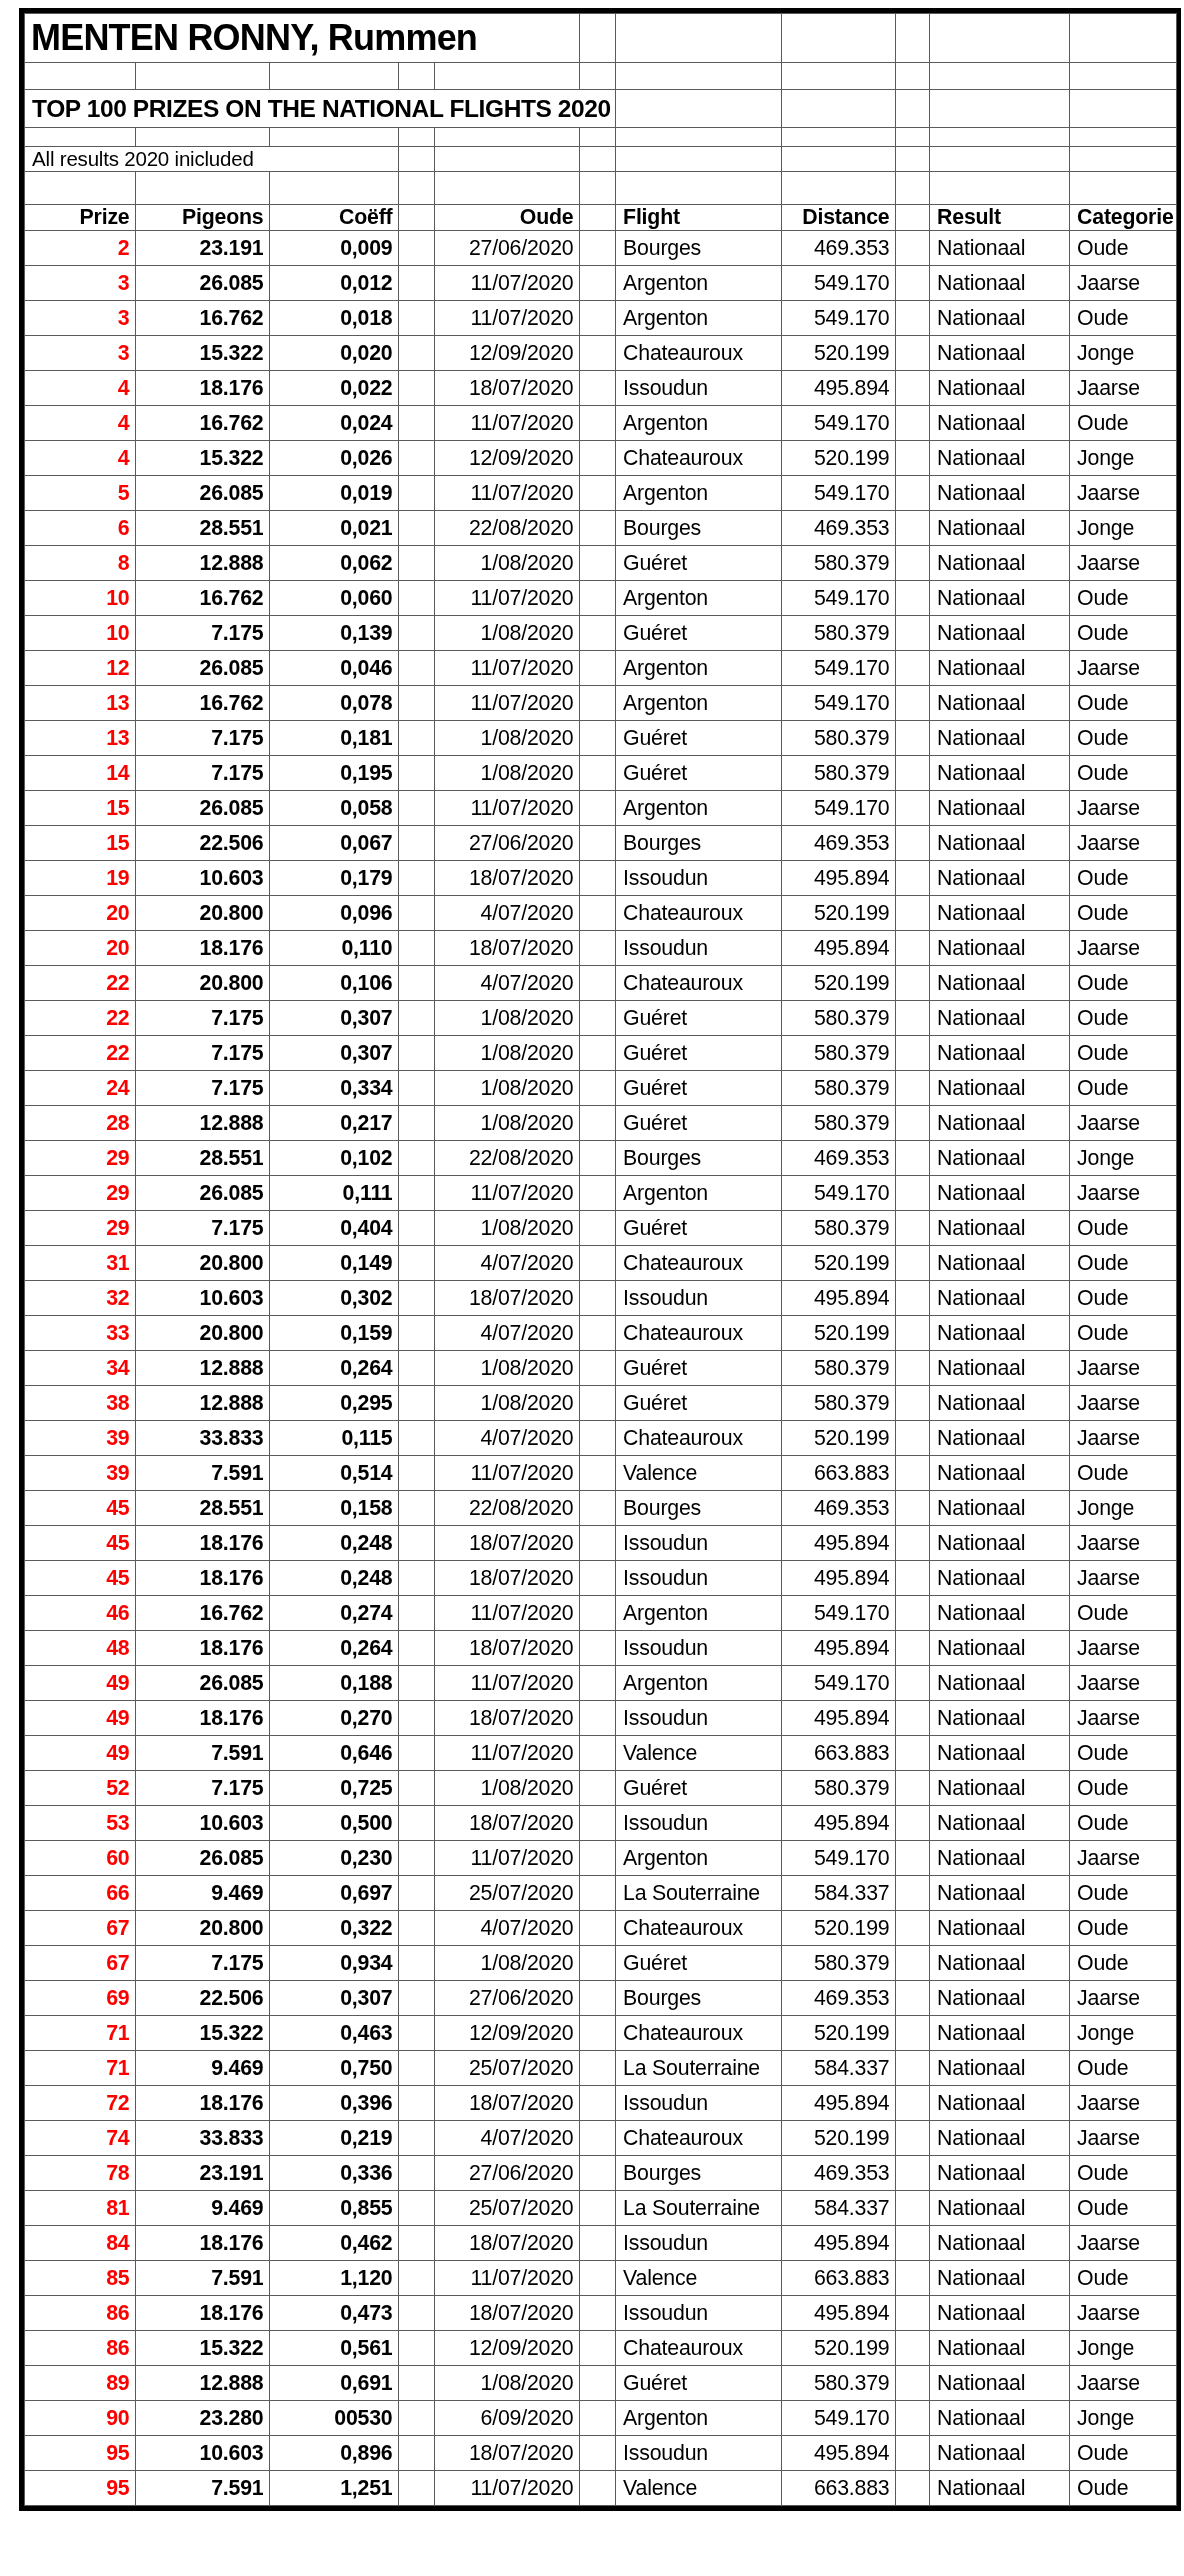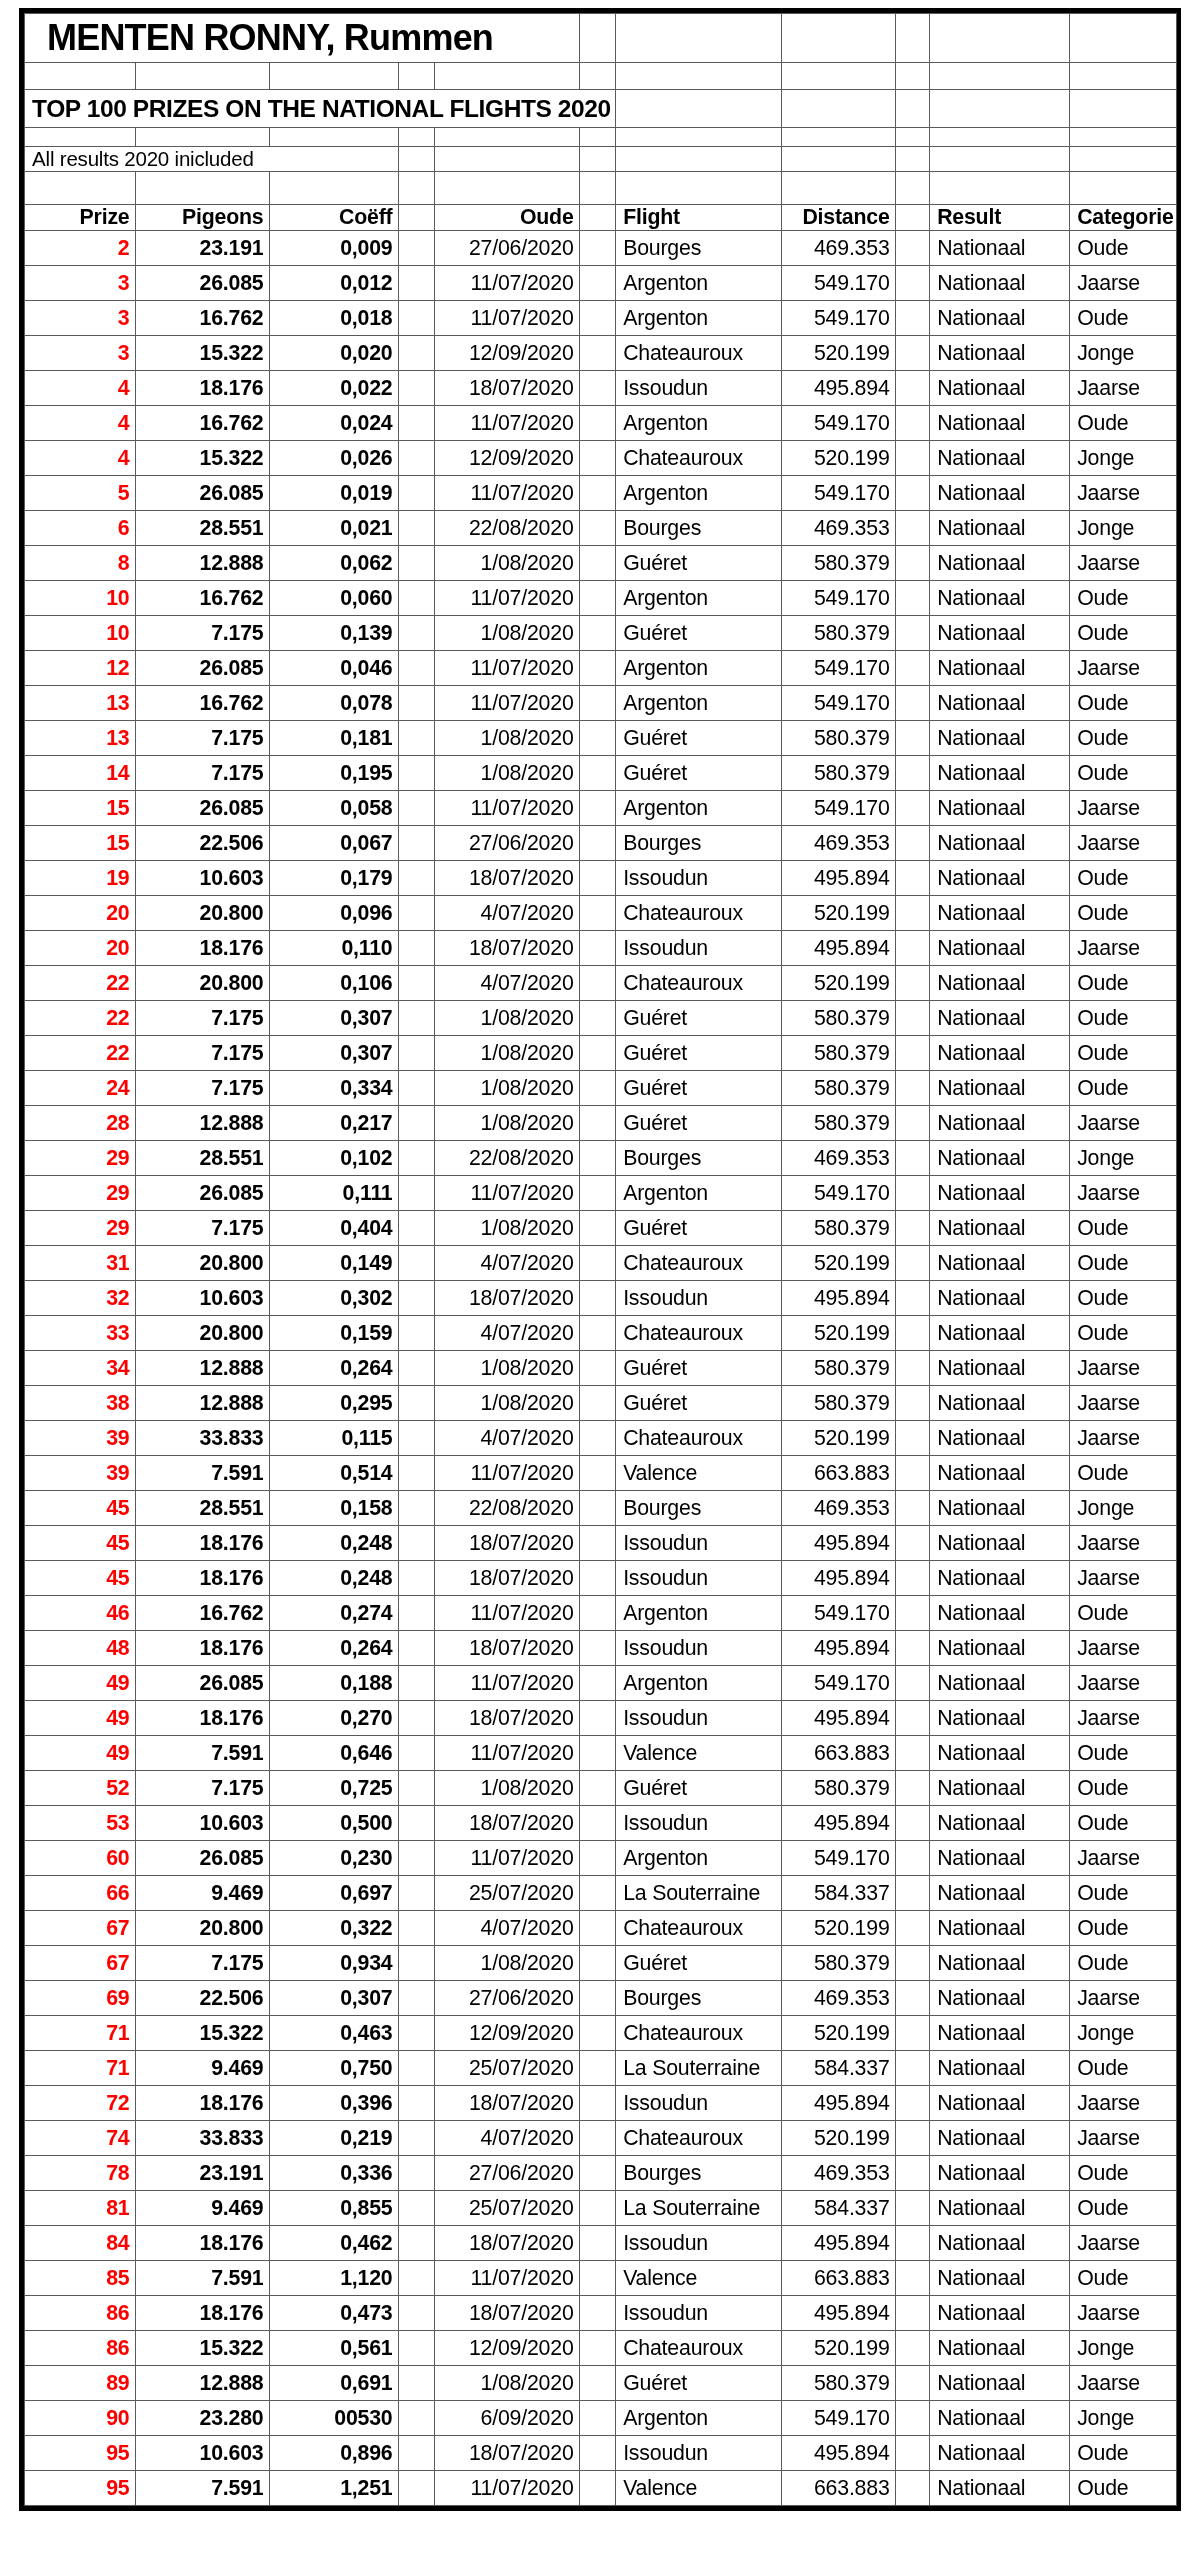--- a/index.html
+++ b/index.html
@@ -40,21 +40,21 @@
   tr.r-thin2    { height: 19px; }
   tr.r-note     { height: 18px; }
   tr.r-gap      { height: 33px; }
   tr.r-colhead  { height: 24px; }
   tbody tr      { height: 35px; }
 
   .title-cell {
     font-size: 36px;
     font-weight: bold;
     letter-spacing: -0.8px;
-    padding-left: 22px;
+    padding-left: 6px;
     text-align: left;
   }
   .subtitle-cell {
     font-size: 24.5px;
     font-weight: bold;
     letter-spacing: -0.4px;
     padding-left: 7.1px;
     text-align: left;
   }
   .note-cell {

